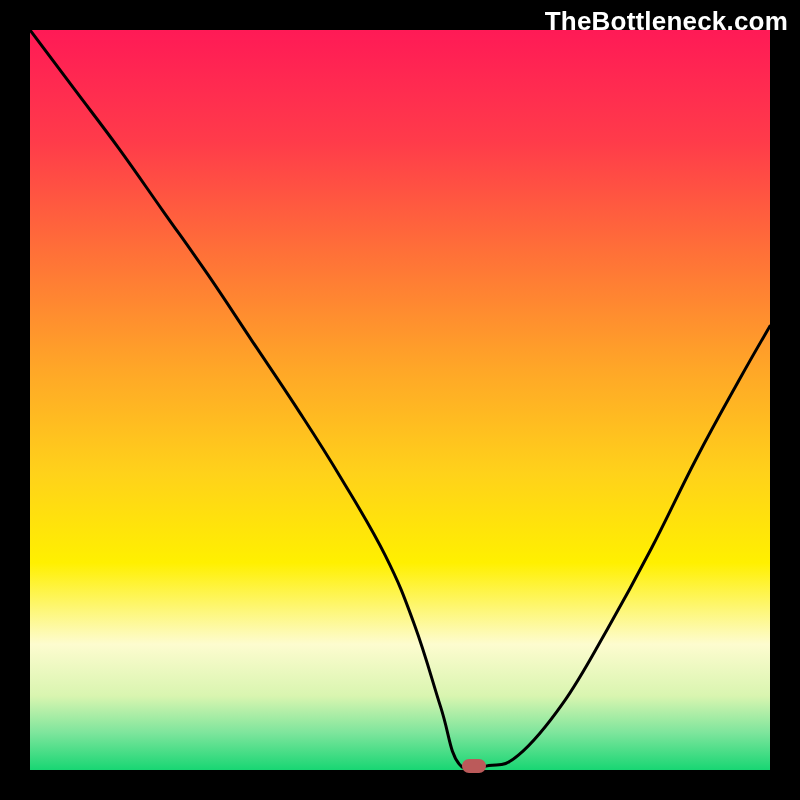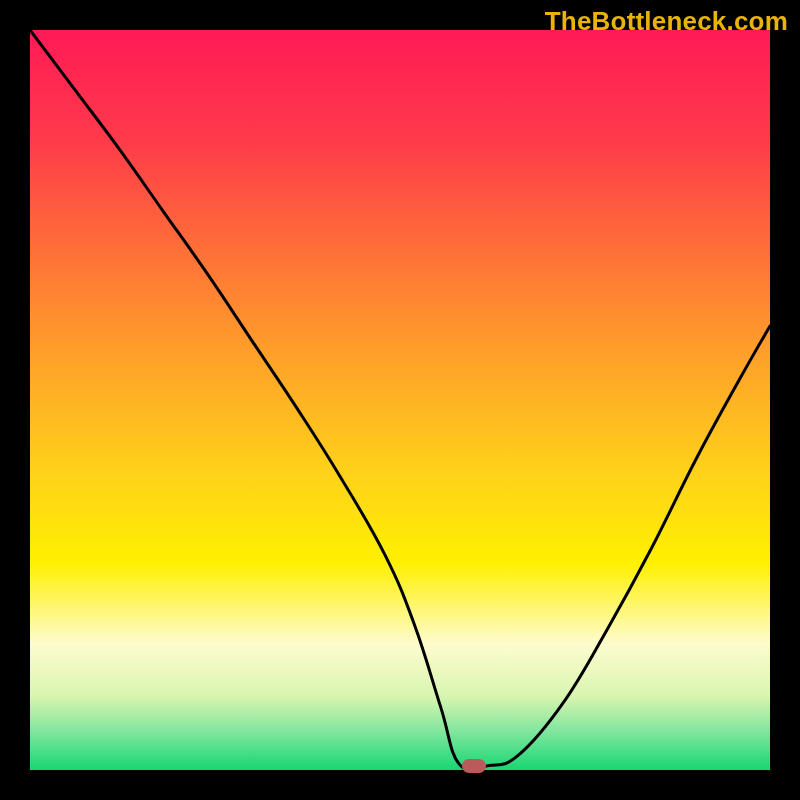--- a/index.html
+++ b/index.html
@@ -16,21 +16,21 @@
     left: 0;
     top: 0;
     width: 800px;
     height: 800px;
     background: #000;
   }
   .watermark {
     position: absolute;
     top: 6px;
     right: 12px;
-    color: #eab308;
+    color: #ffffff;
     font-size: 26px;
     font-weight: 600;
     letter-spacing: 0.2px;
     user-select: none;
   }
   .plot-area {
     position: absolute;
     left: 30px;
     top: 30px;
     width: 740px;

